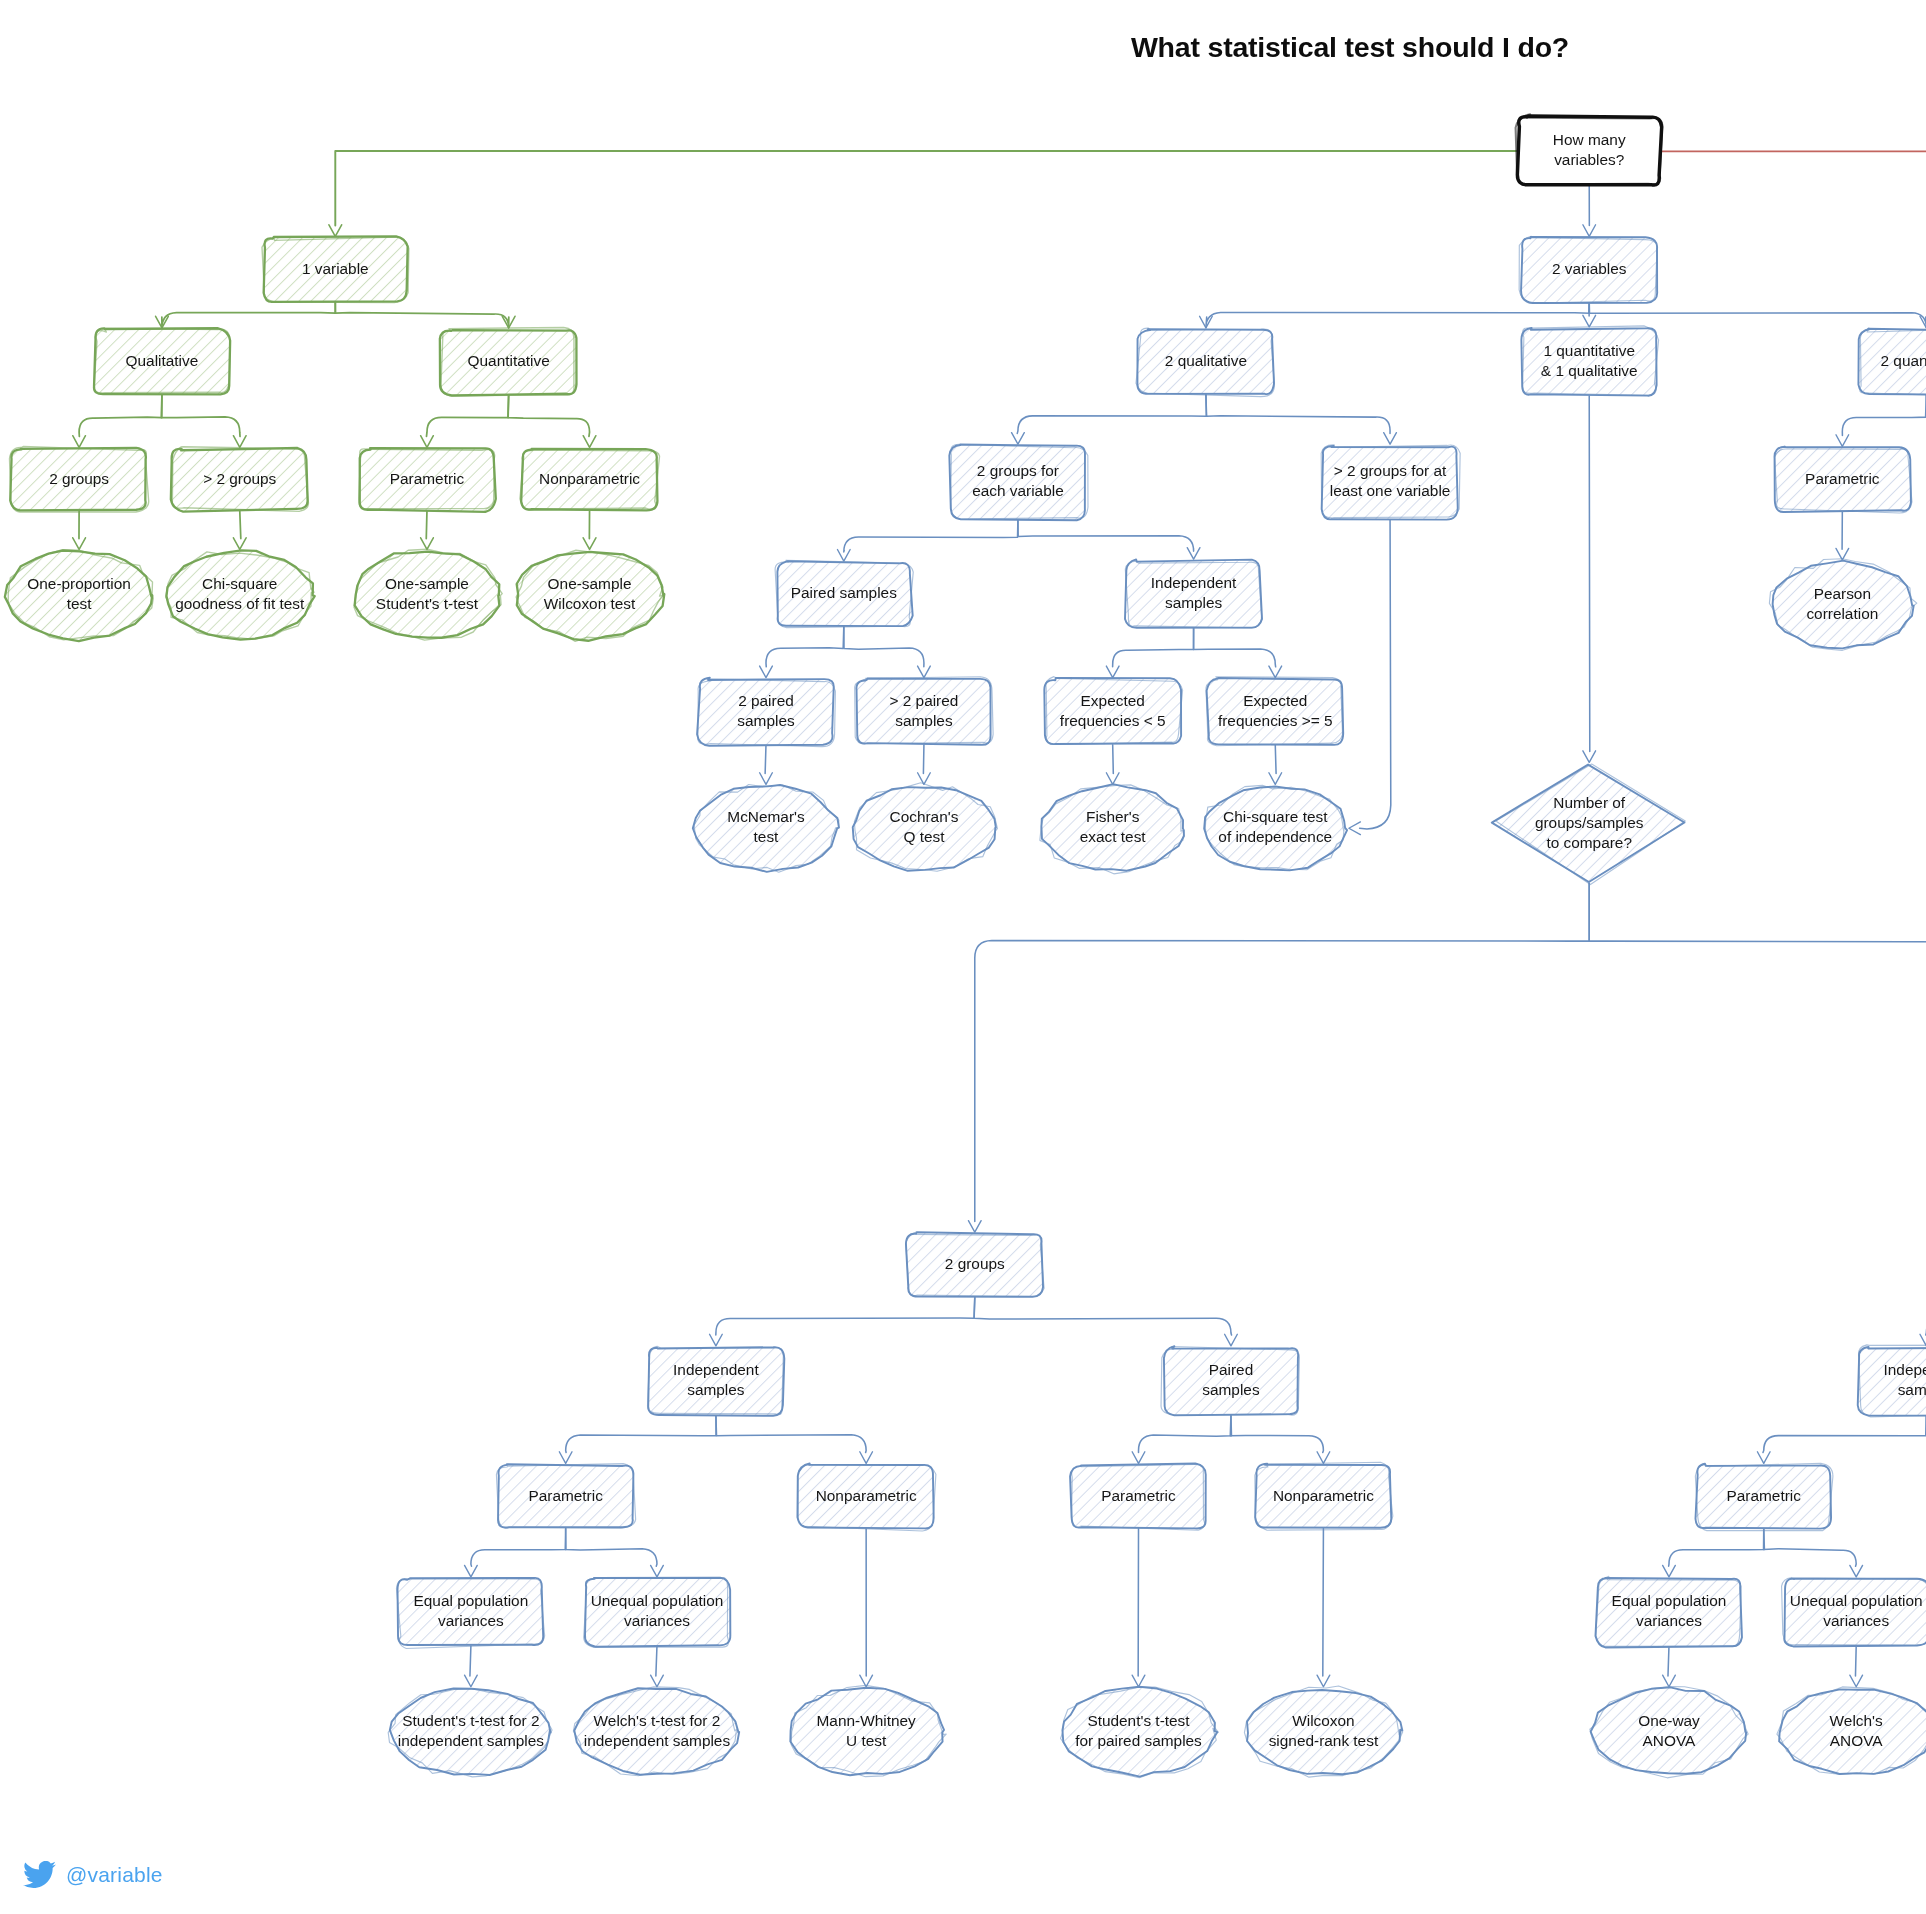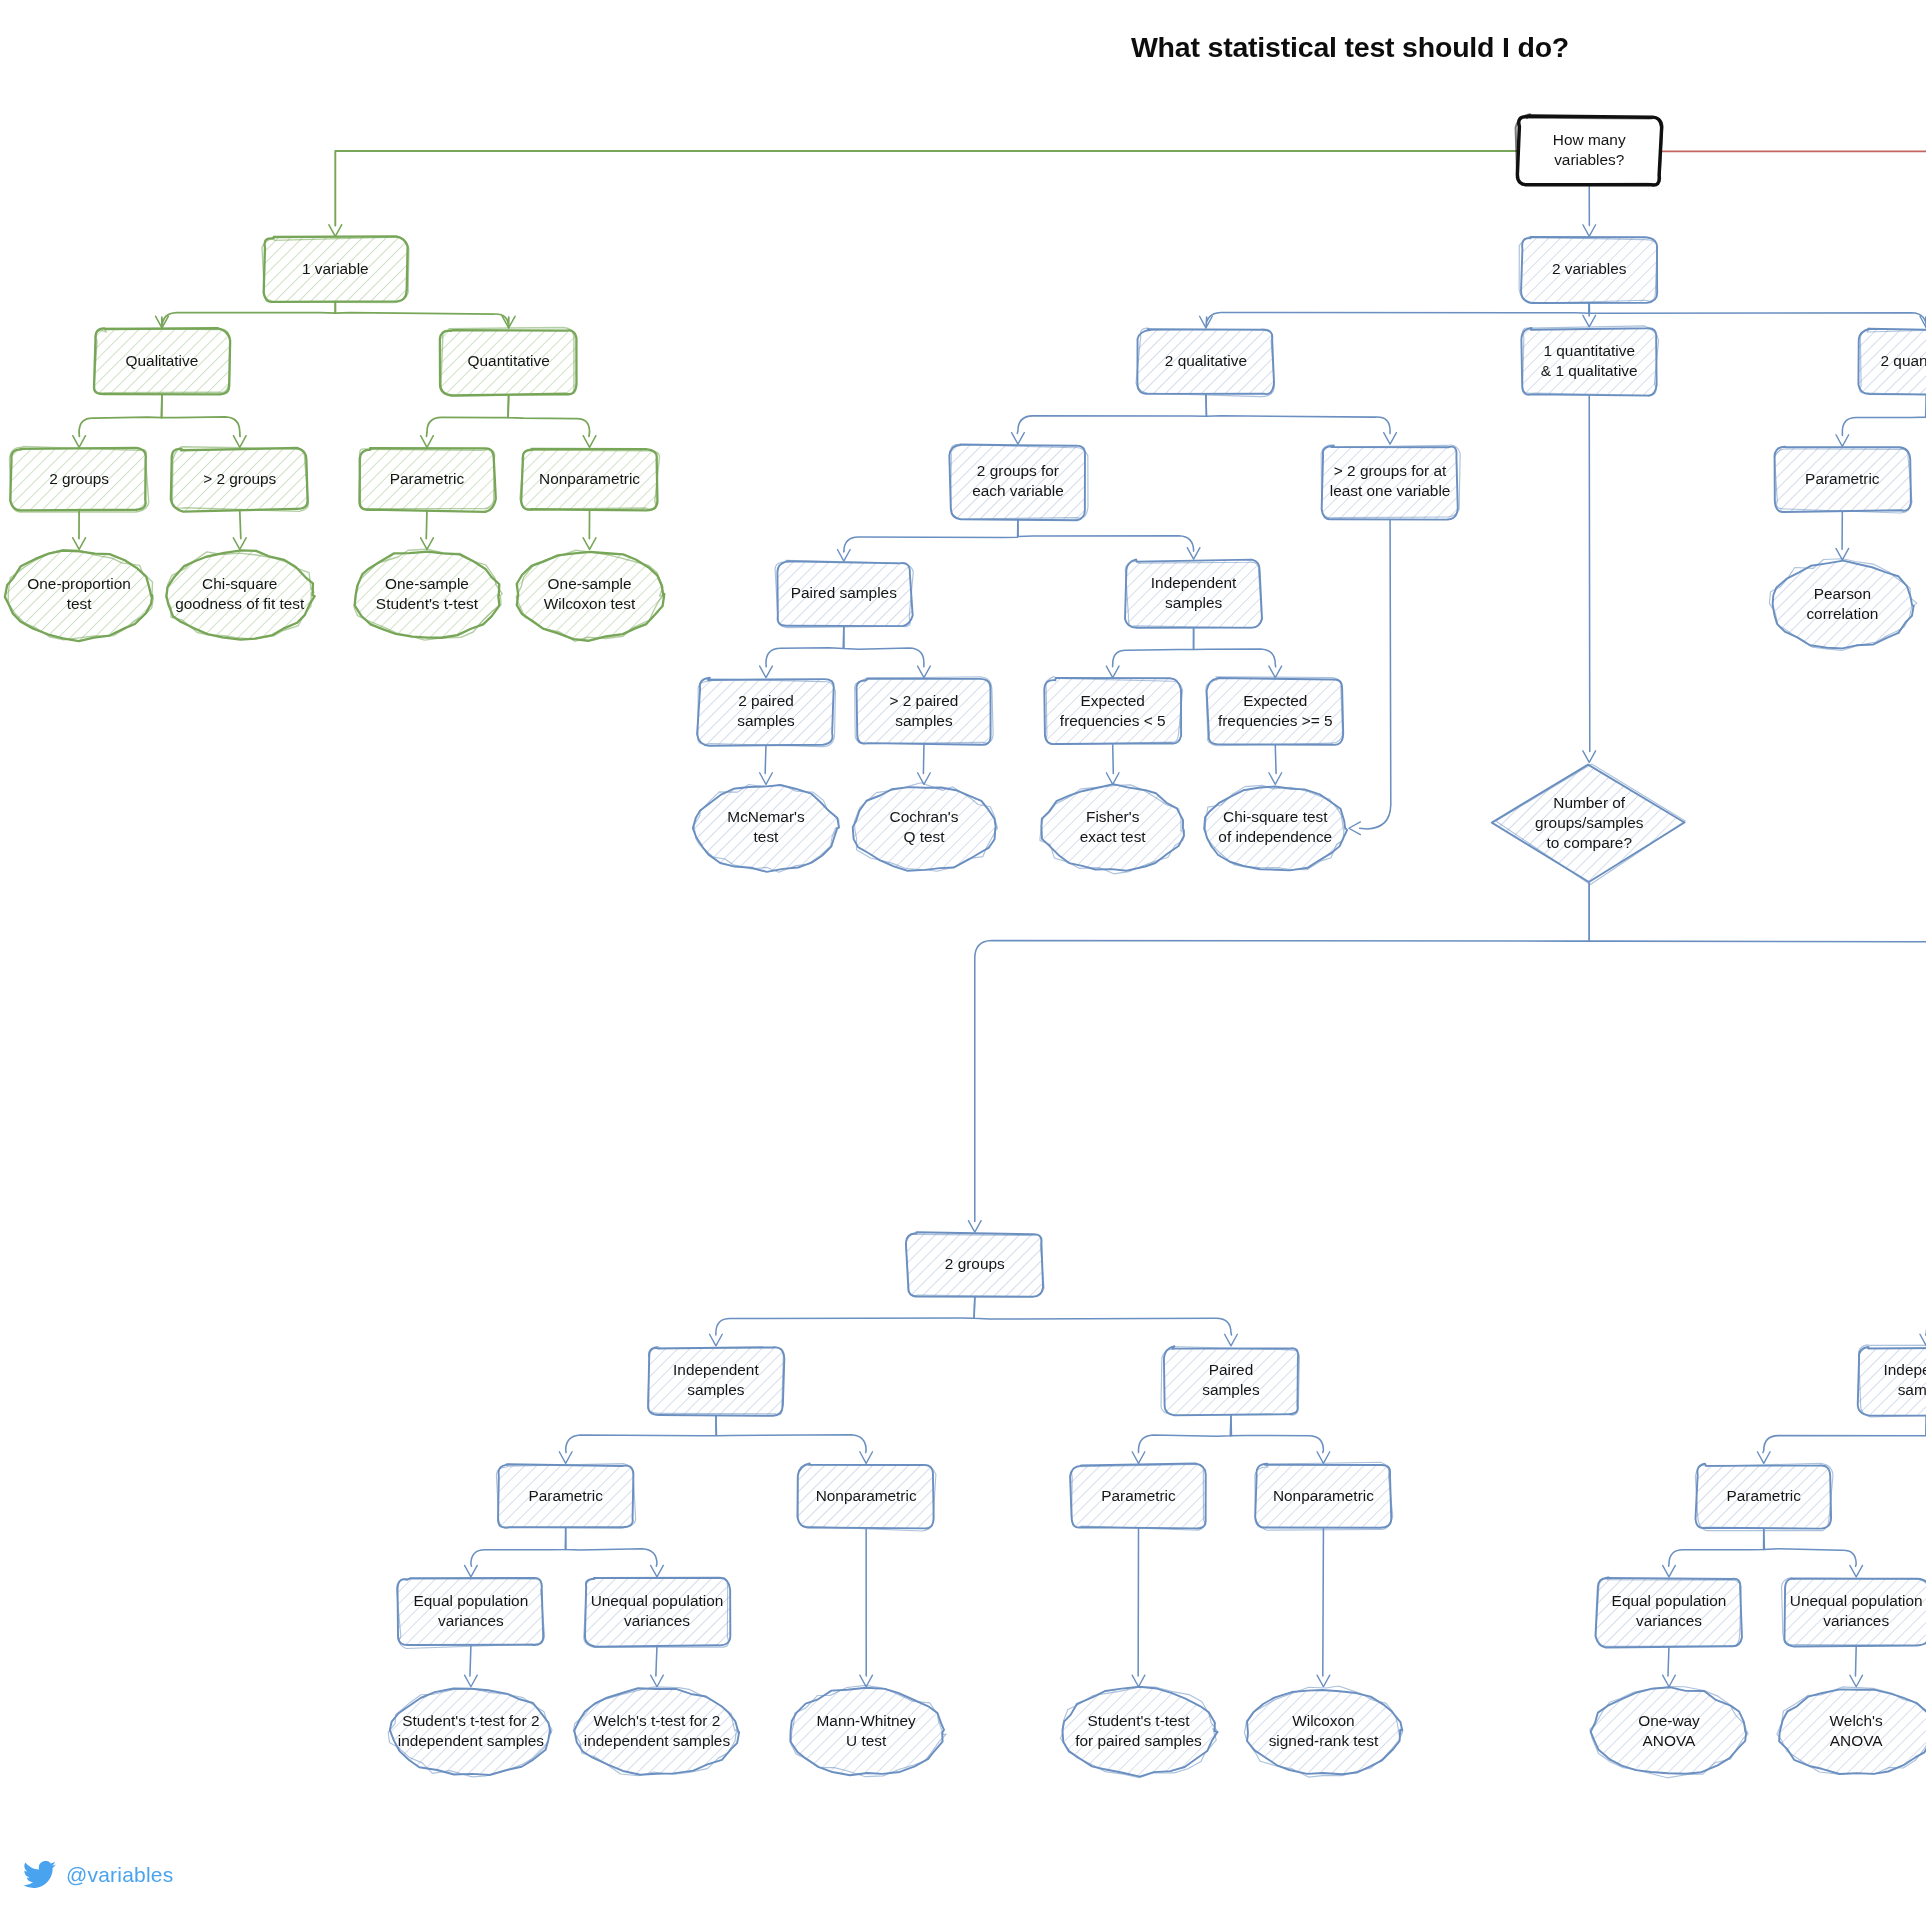--- a/index.html
+++ b/index.html
@@ -525,17 +525,17 @@
           <path d="M7025.192438271605,1570.6721450617283 L7016.410582436365,1600.7623859342827 L7017.388372345916,1615.5788187988735 L6979.089753283729,1644.8179885115767 L6956.265090001376,1657.632507827036 L6917.391253996351,1666.6846920834666 L6872.5919954332385,1682.1913499969983 L6833.542592592593,1677.9574845679012 L6785.363560122317,1677.3972141945292 L6742.508746003648,1671.5408649229728 L6708.653428517143,1657.0278781974064 L6666.588024494049,1632.0858897461444 L6652.122738765195,1622.4970286754167 L6642.007936082154,1593.5531266750236 L6633.874228395061,1572.0020833333333 L6630.195281761166,1545.9880770286802 L6652.275207900998,1520.9886194727314 L6676.2611726421965,1497.7516102538555 L6707.18058901097,1480.2355477285196 L6739.0010299542655,1477.5558943362864 L6780.7098564186135,1463.940285805471 L6822.409567901234,1458.6948302469136 L6867.424094198671,1456.1831870400388 L6922.410698440795,1475.8194745832 L6963.471880124833,1480.0753625433342 L6986.261666863976,1502.500992969905 L7014.080964938509,1517.7586812011266 L7027.957187374636,1539.6677066583097 L7034.704166666666,1569.2579475308642 Z" stroke="#c2655f" fill="none" stroke-width="3.5999999999999996" stroke-linecap="round" stroke-linejoin="round" opacity="0.55"></path>
           <text class="nodeText" x="6830" font-size="40" y="1544"><tspan x="6830" dy="0">Multinomial</tspan><tspan x="6830" dy="52">logistic regression</tspan></text>
         </g>
       </g>
   </svg>
 
   <div class="wm">
     <svg width="33" height="28" viewBox="0 0 24 20">
       <path fill="#4aa3ef" d="M24 2.37a9.8 9.8 0 0 1-2.83.78A4.94 4.94 0 0 0 23.34.37a9.86 9.86 0 0 1-3.13 1.2A4.92 4.92 0 0 0 11.7 6.03 13.96 13.96 0 0 1 1.64.9a4.92 4.92 0 0 0 1.52 6.57A4.9 4.9 0 0 1 .96 6.86v.06a4.92 4.92 0 0 0 3.95 4.83 4.94 4.94 0 0 1-2.22.08 4.93 4.93 0 0 0 4.6 3.42A9.88 9.88 0 0 1 0 17.29a13.93 13.93 0 0 0 7.55 2.21c9.05 0 14-7.5 14-14v-.64A10 10 0 0 0 24 2.37z"></path>
     </svg>
-    <span class="txt">@variables</span>
+    <span class="txt">@variable</span>
   </div>
 
 </div>
 
 
 </body></html>

